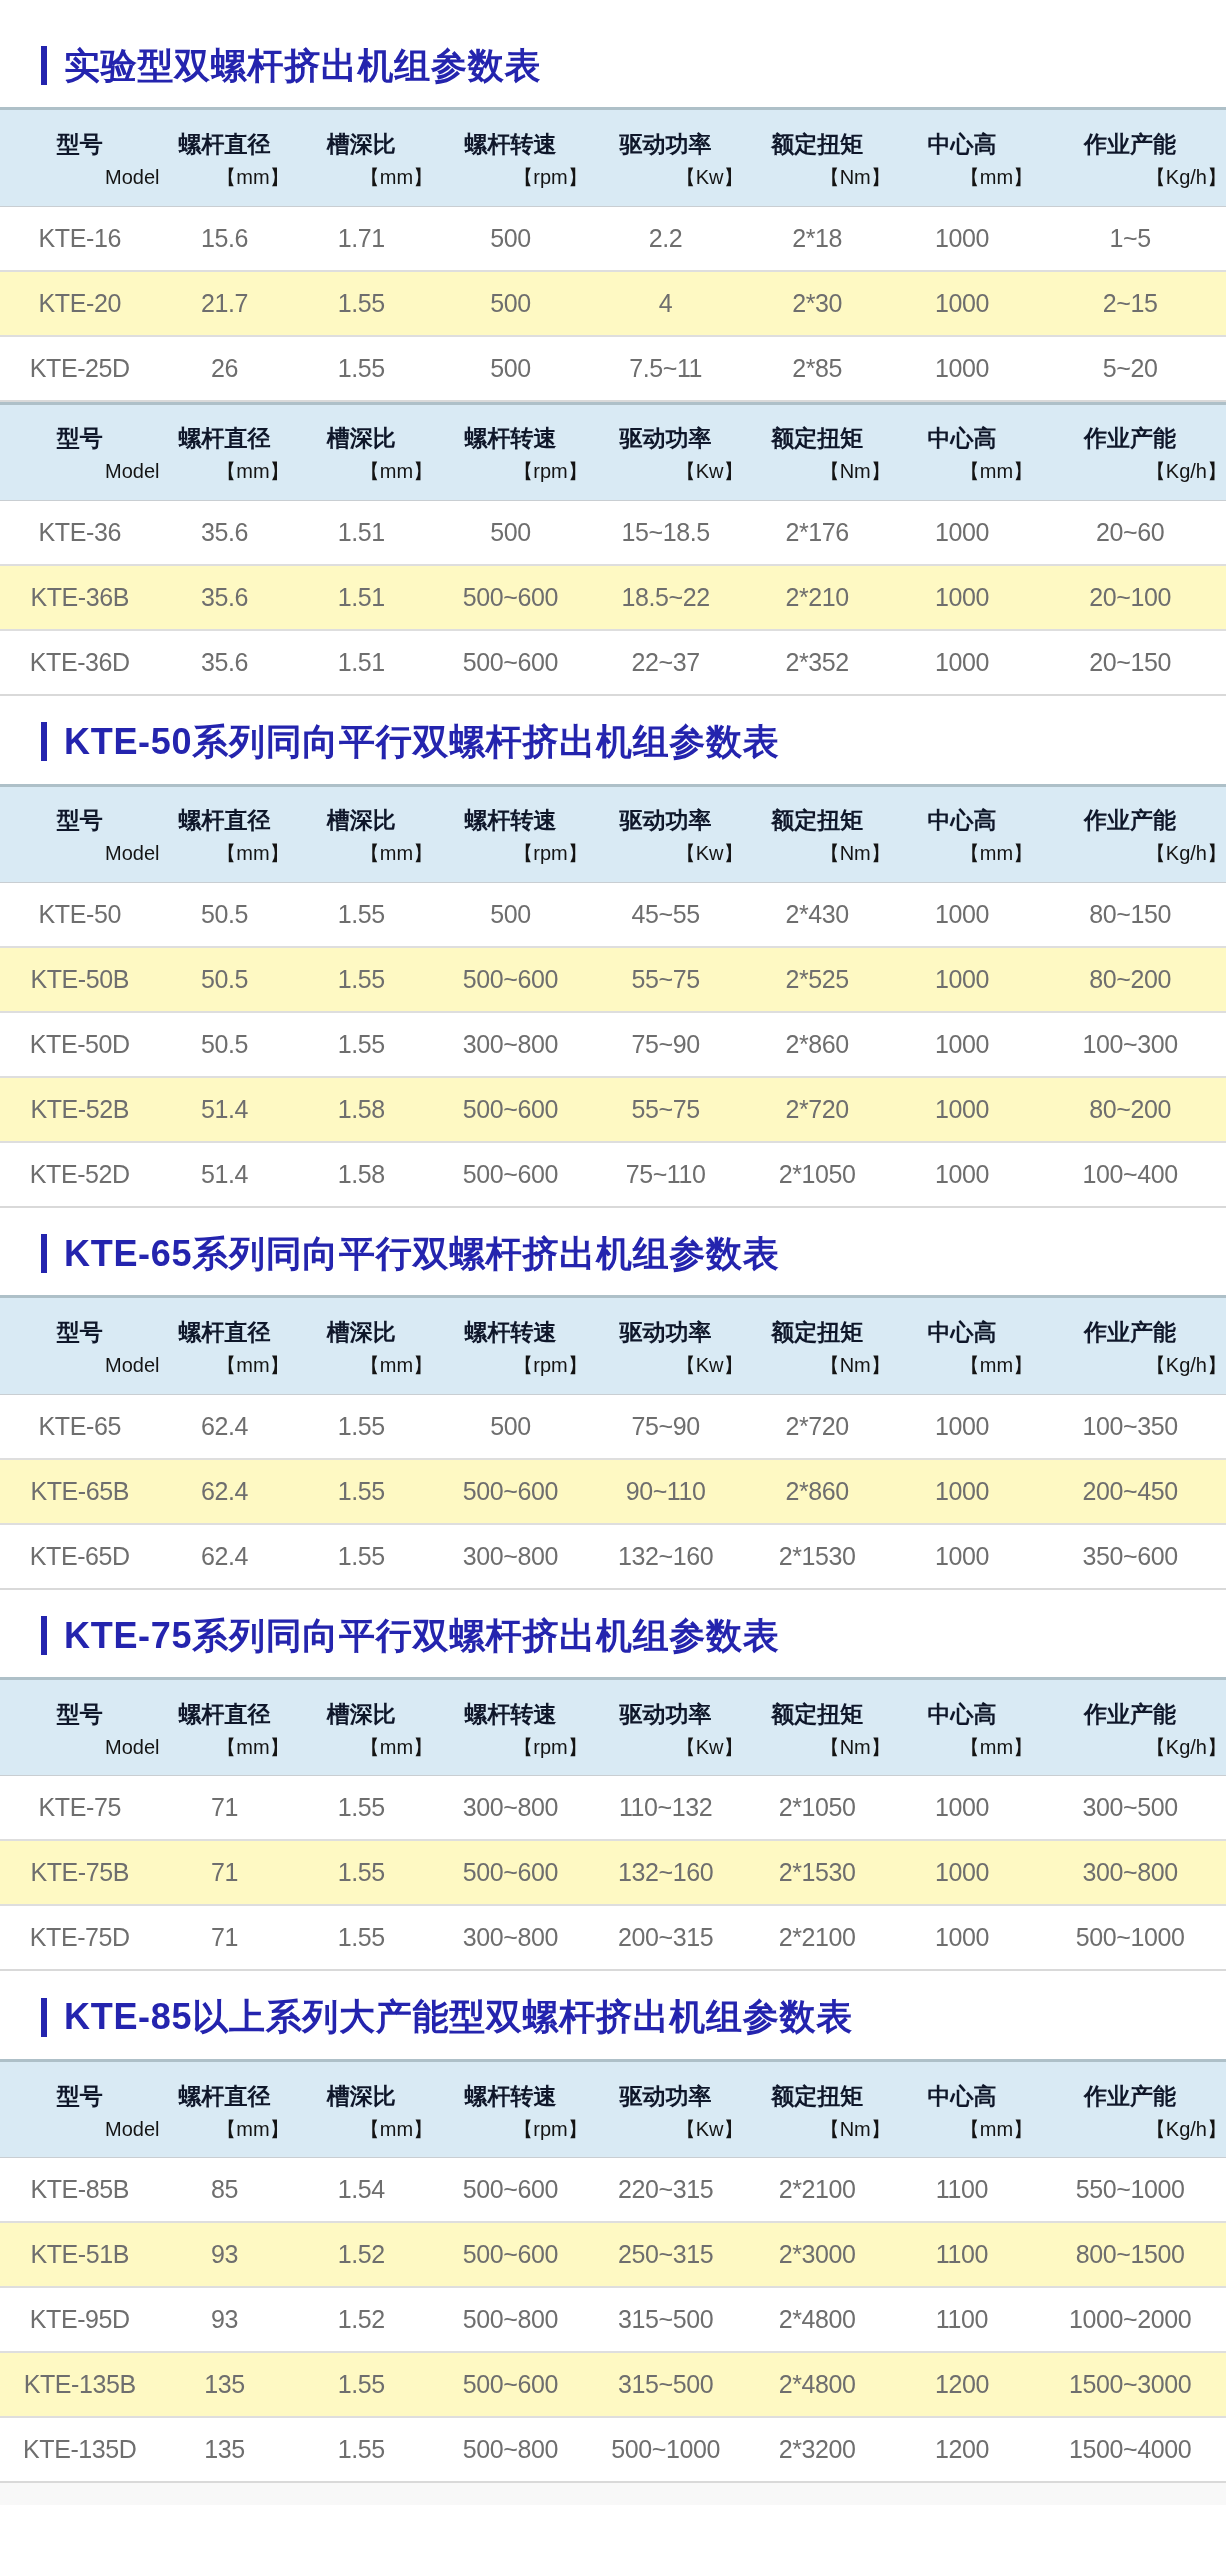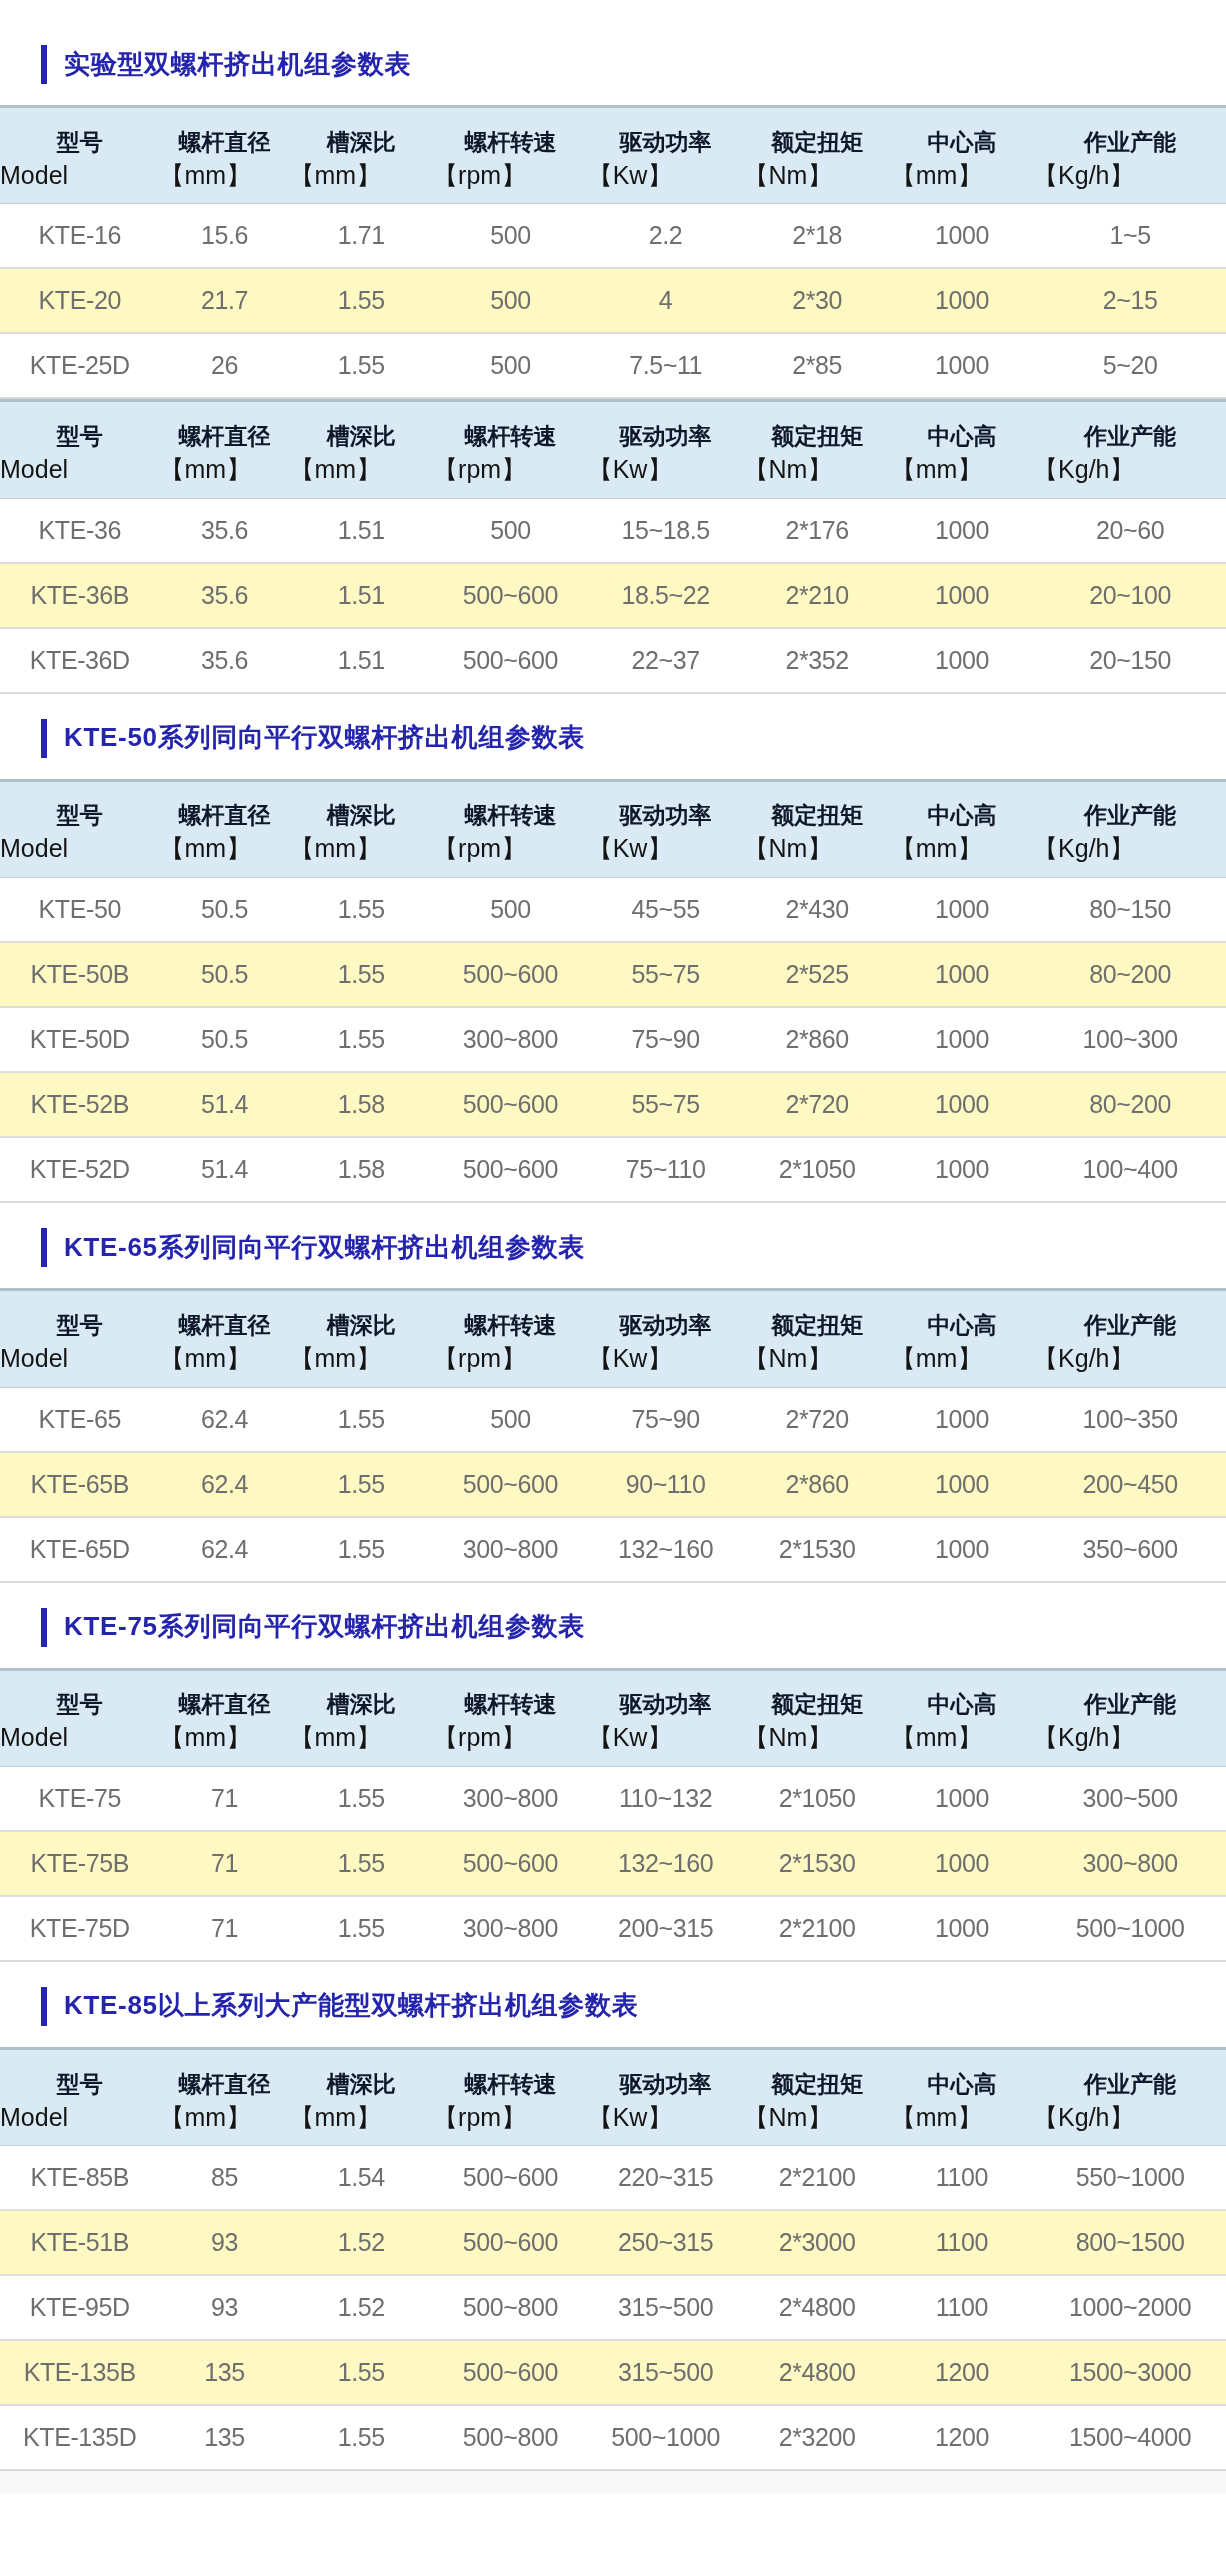--- a/index.html
+++ b/index.html
@@ -26,21 +26,21 @@
   }
   .title-bar {
     width: 6px;
     height: 39px;
     background: #2424ae;
     margin-right: 17px;
     flex: 0 0 auto;
   }
   .title-text {
     margin: 0;
-    font-size: 26px;
+    font-size: 36px;
     line-height: 1.15;
     font-weight: 700;
     color: #2424ae;
     letter-spacing: 0.7px;
     white-space: nowrap;
   }
   
   table.spec-table {
     width: 100%;
     border-collapse: collapse;
@@ -65,25 +65,25 @@
   }
   .h-line1 {
     font-size: 23px;
     line-height: 36px;
     font-weight: 700;
     color: #0f172a;
     text-align: center;
     white-space: nowrap;
   }
   .h-line2 {
-    font-size: 25px;
+    font-size: 20px;
     line-height: 31px;
     font-weight: 400;
     color: #141414;
-    text-align: left;
+    text-align: right;
     white-space: nowrap;
   }
   tbody td {
     height: 61px;
     text-align: center;
     vertical-align: middle;
     font-size: 25px;
     color: #6e6e6e;
     letter-spacing: -0.4px;
     white-space: nowrap;

